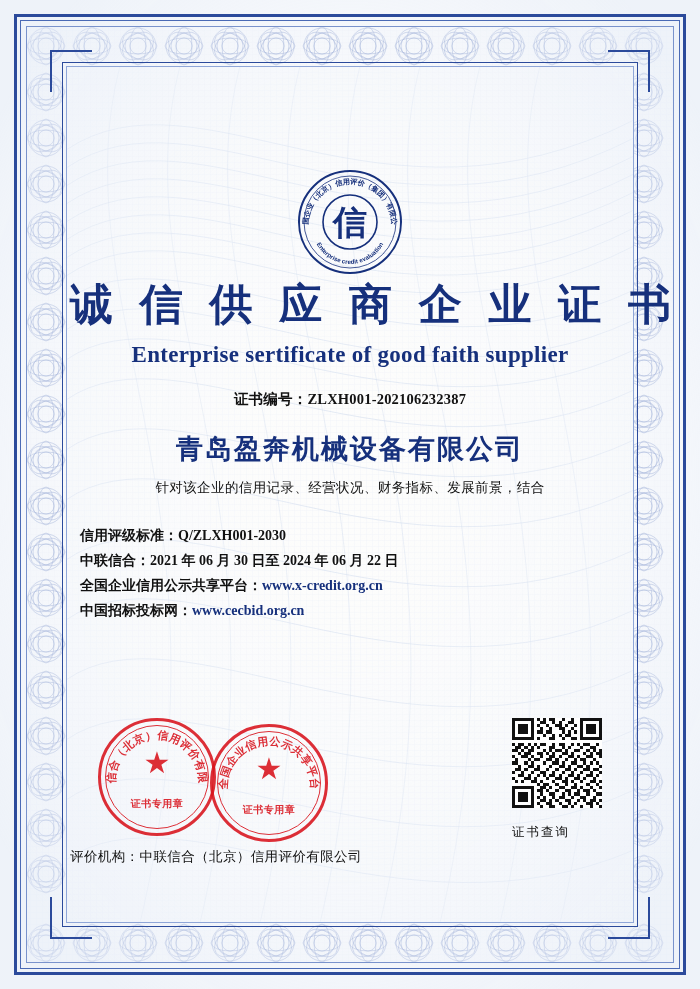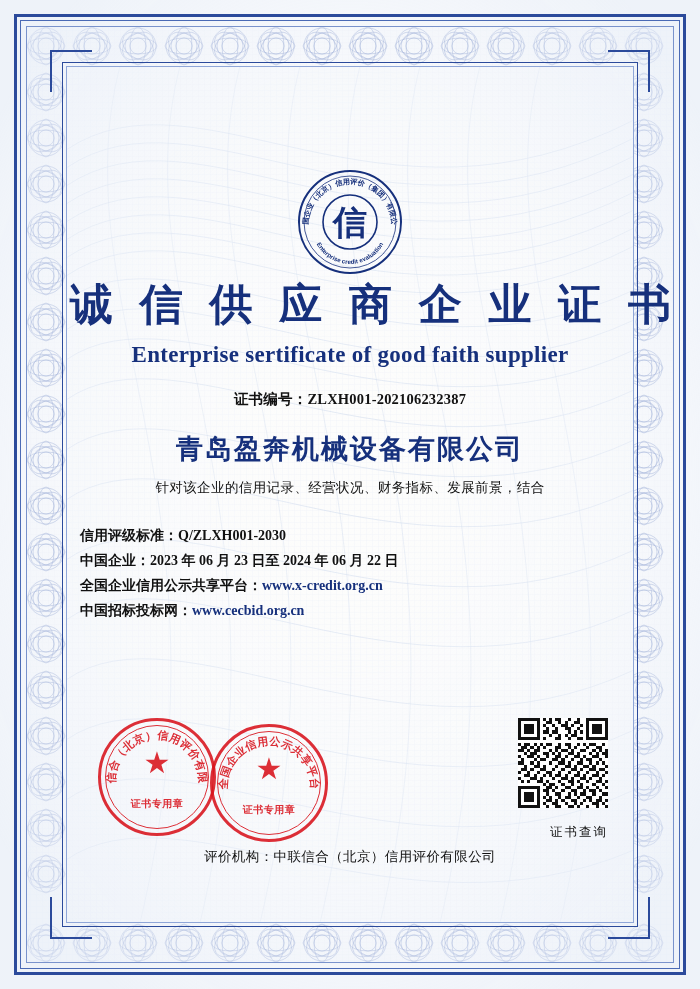--- a/index.html
+++ b/index.html
@@ -222,41 +222,41 @@
     fill: #d8121b;
     letter-spacing: 0.4px;
   }
 
   
   .qr-box {
     position: absolute;
     right: 22px;
     top: 648px;
     width: 96px;
-    text-align: right;
+    text-align: left;
   }
   .qr {
     width: 90px;
     height: 90px;
     margin: 0 auto;
     background: #ffffff;
   }
   .qr-label {
     margin-top: 12px;
     font-size: 12.5px;
     color: #111;
     letter-spacing: 2px;
   }
 
   .issuer {
     position: absolute;
     left: 0;
     right: 0;
     top: 778px;
-    text-align: center;
+    text-align: left;
     font-size: 13.5px;
     color: #111;
     letter-spacing: 0.4px;
   }
 </style>
 </head>
 <body>
 
 <div class="certificate">
 
@@ -439,21 +439,21 @@
     <div class="body-text">
       <div>针对该企业的信用记录、经营状况、财务指标、发展前景，结合</div>
     </div>
 
 
     <div class="details">
       <div class="row">
         <span>信用评级标准：</span><span>Q/ZLXH001-2030</span>
       </div>
       <div class="row">
-        <span>中国企业：</span><span>2023 年 06 月 23 日至 2024 年 06 月 22 日</span>
+        <span>中联信合：</span><span>2021 年 06 月 30 日至 2024 年 06 月 22 日</span>
       </div>
       <div class="row">
         <span>全国企业信用公示共享平台：</span><span class="val-blue">www.x-credit.org.cn</span>
       </div>
       <div class="row">
         <span>中国招标投标网：</span><span class="val-blue">www.cecbid.org.cn</span>
       </div>
     </div>
 
     <div class="seals">

